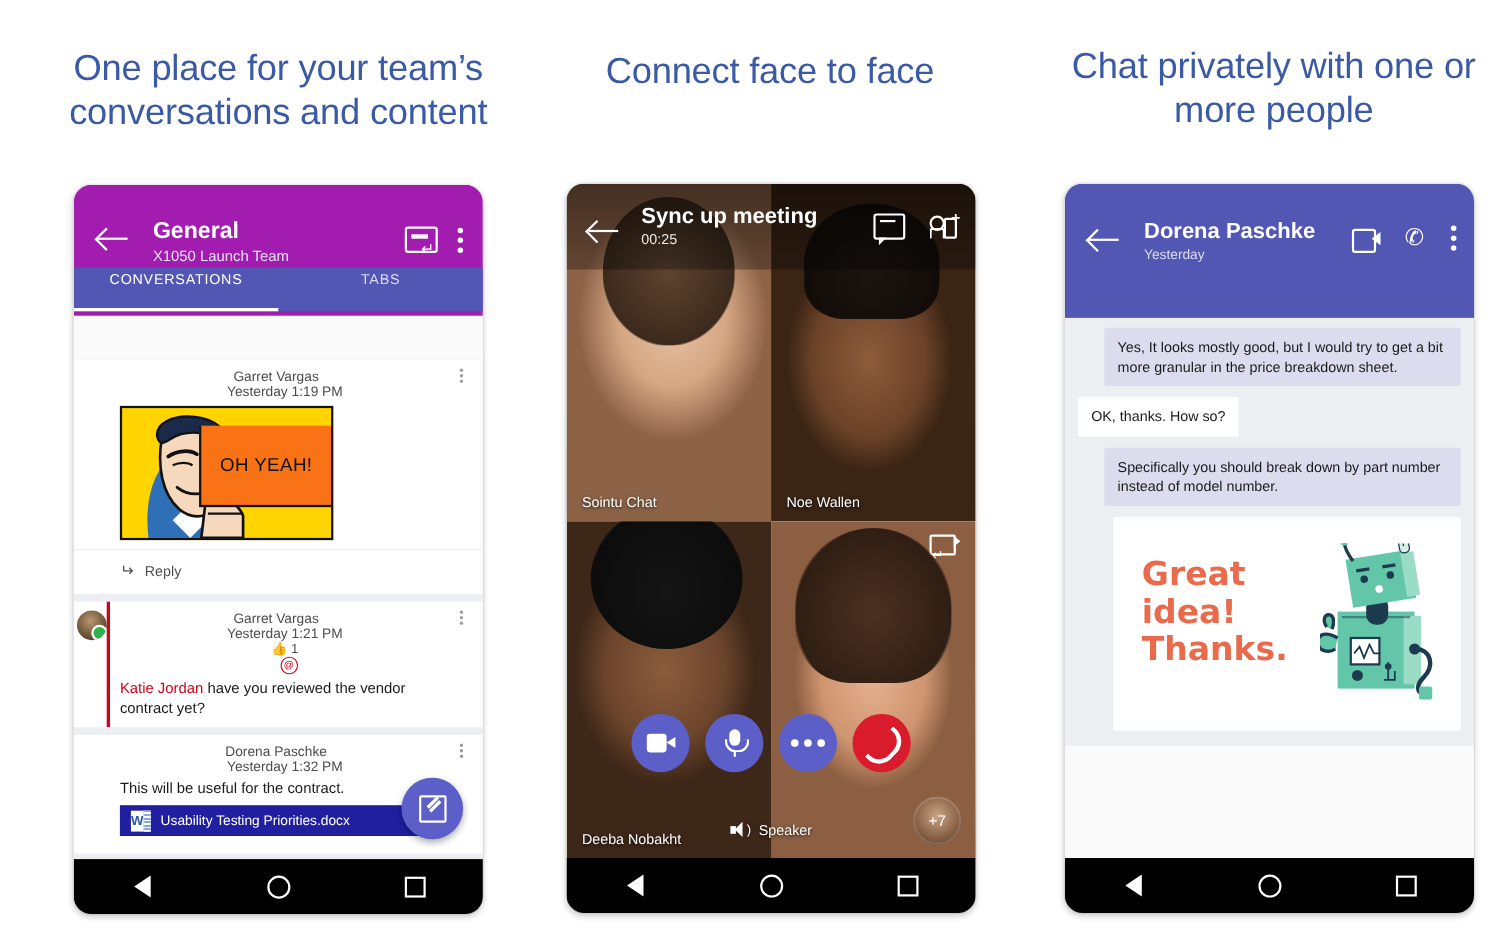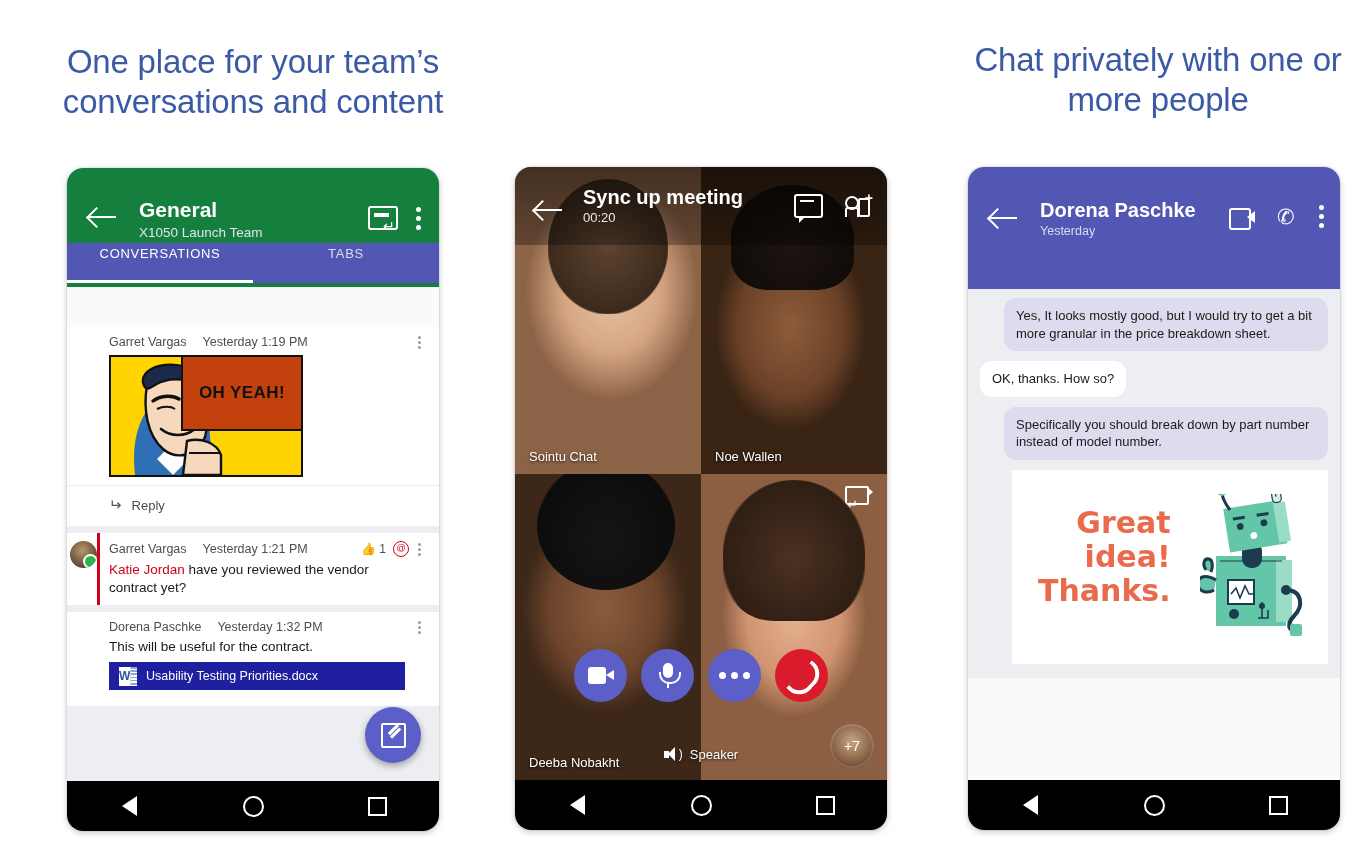--- a/index.html
+++ b/index.html
@@ -75,21 +75,21 @@
     border-radius: 50%;
   }
   .nav-recent {
     width: 15px; height: 15px;
     border: 2px solid #ffffff;
   }
 
   
   .teams-header {
     position: relative;
-    background: #15803d;
+    background: #a21caf;
     height: 119px;
   }
   .th-row {
     display: flex; align-items: flex-start;
     padding: 30px 18px 0 22px;
   }
   .icon-back-arrow {
     width: 28px; height: 22px;
     position: relative;
     flex: 0 0 auto;
@@ -155,44 +155,44 @@
     position: absolute;
     left:0; right:0; top:159px; bottom:0;
     overflow: hidden;
   }
   .post {
     background: #ffffff;
     margin: 0 0 7px 0;
     position: relative;
   }
   .post-pad { padding: 8px 30px 8px 42px; }
-  .meta { display:flex; align-items:center; font-size: 12.5px; color:#4d4d4d; }
+  .meta { display:flex; align-items:center; font-size: 12.5px; color:#4d4d4d;flex-direction:column; }
   .meta .author { margin-right: 16px; }
   .meta .time { color:#4d4d4d; }
   .meta .spacer { flex: 1 1 auto; }
   .meta .likes { display:flex; align-items:center; gap:3px; color:#4d4d4d; font-size:12px; }
   .body-text { font-size: 13.5px; color: #1a1a1a; line-height: 18px; margin-top: 4px; }
   .mention { color: #d0021b; }
   .kebab-dots { display:flex; flex-direction:column; gap:2px; position:absolute; right:18px; }
   .kebab-dots span { width:3px; height:3px; border-radius:50%; background:#9b9b9b; display:block; }
 
   .meme {
     width: 190px; height: 118px;
     margin-top: 6px;
     background: #ffd400;
     border: 2px solid #111;
     position: relative;
     overflow: hidden;
   }
   .meme-bubble {
-    position:absolute; right:0; top:0; width:118px; height:72px;
-    background:#c2410c; border-left:2px solid #111; border-bottom:2px solid #111;
+    position:absolute; right:0; top:16px; width:118px; height:72px;
+    background:#f97316; border-left:2px solid #111; border-bottom:2px solid #111;
     display:flex; align-items:center; justify-content:center;
     font-family:"Liberation Sans", sans-serif;
-    font-size:17px; font-weight:bold; color:#111; letter-spacing:0.4px;
+    font-size:17px; font-weight:normal; color:#111; letter-spacing:0.4px;
   }
   .meme-face {
     position:absolute; left:6px; bottom:0; width:112px; height:112px;
   }
 
   .reply-row {
     display:flex; align-items:center; gap:10px;
     padding: 10px 0 12px 42px;
     font-size: 13px; color:#4d4d4d;
     border-top: 1px solid #ececec;
@@ -401,21 +401,21 @@
   }
   .icon-phone::before{
     content:"\2706"; color:#fff; font-size:21px; line-height:21px;
   }
 
   .chat-body {
     position:absolute; left:0; right:0; top:90px; bottom:102px;
     background:#eceef2; padding: 0 12px; overflow:hidden;
   }
   .bubble {
-    border-radius: 12px;
+    border-radius: 2px;
     padding: 9px 12px;
     font-size: 13px;
     line-height: 17.5px;
     color:#1a1a1a;
     max-width: 300px;
     margin-bottom: 10px;
   }
   .bubble.in  { background:#ffffff; margin-right:auto; }
   .bubble.out { background:#dcdcee; margin-left:auto; }
   .datechip {
@@ -429,21 +429,20 @@
     width: 316px; height: 194px;
     position:relative; overflow:hidden;
     border-radius:2px;
     margin-bottom: 10px;
   }
   .sticker-text {
     position:absolute; left:26px; top:36px;
     color:#ea6a4c; font-size:30px; line-height:34px;
     font-family:"DejaVu Sans", sans-serif;
     font-weight: bold;
-    text-align: right;
   }
   .robot { position:absolute; right:18px; top:24px; width:110px; height:150px; }
 
   .composer {
     position:absolute; left:0; right:0; bottom:50px; height:52px;
     background:#eceef2;
     display:flex; align-items:center;
     padding: 0 9px;
   }
   .composer-inner {
@@ -460,20 +459,21 @@
   .icon-plus::before{content:"";position:absolute;left:0;top:9.5px;width:21px;height:1.8px;background:#5a5a5a;}
   .icon-plus::after{content:"";position:absolute;left:9.5px;top:0;width:1.8px;height:21px;background:#5a5a5a;}
   .composer-placeholder { color:#5d5d5d; font-size:13.5px; margin-left: 6px; }
 </style>
 </head>
 <body>
 
 <div class="stage">
 
   <div class="headline" id="headline-1">One place for your team’s conversations and content</div>
+  <div class="headline" id="headline-2">Connect face to face</div>
   <div class="headline" id="headline-3">Chat privately with one or more people</div>
 
   <div class="phone" id="phone-1">
     <div class="screen">
 
       <div class="teams-header">
         <div class="th-row">
           <div class="icon-back-arrow"></div>
           <div class="th-titles">
             <div class="th-title">General</div>
@@ -617,21 +617,21 @@
               <span class="sp"></span>
               <span class="ar">↵</span>
           </div>
         </div>
       </div>
 
       <div class="call-topbar">
         <div class="icon-back-arrow"></div>
         <div class="call-titles">
           <div class="call-title">Sync up meeting</div>
-          <div class="call-timer">00:20</div>
+          <div class="call-timer">00:25</div>
         </div>
         <div class="call-top-actions">
           <div class="icon-chat-bubble"></div>
           <div class="icon-addpeople">
             <span class="h"></span>
               <span class="b"></span>
               <span class="s"></span>
               <span class="p">+</span>
           </div>
         </div>

